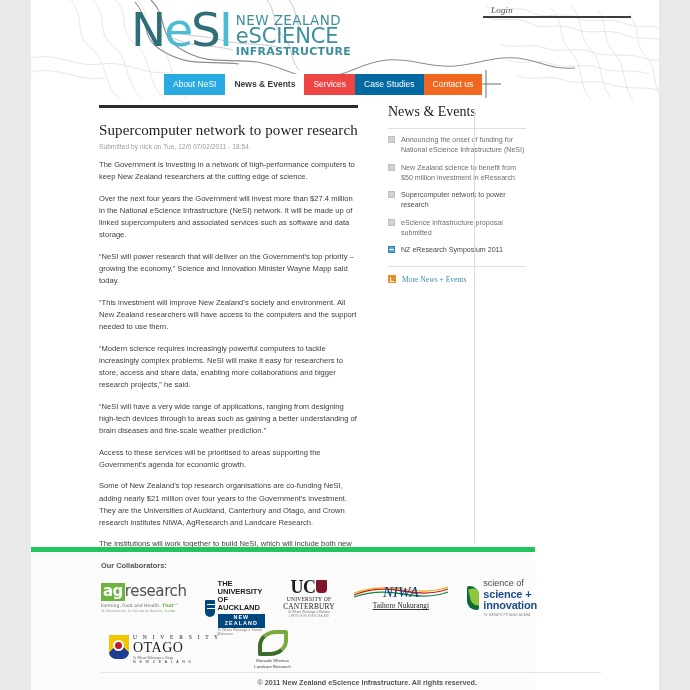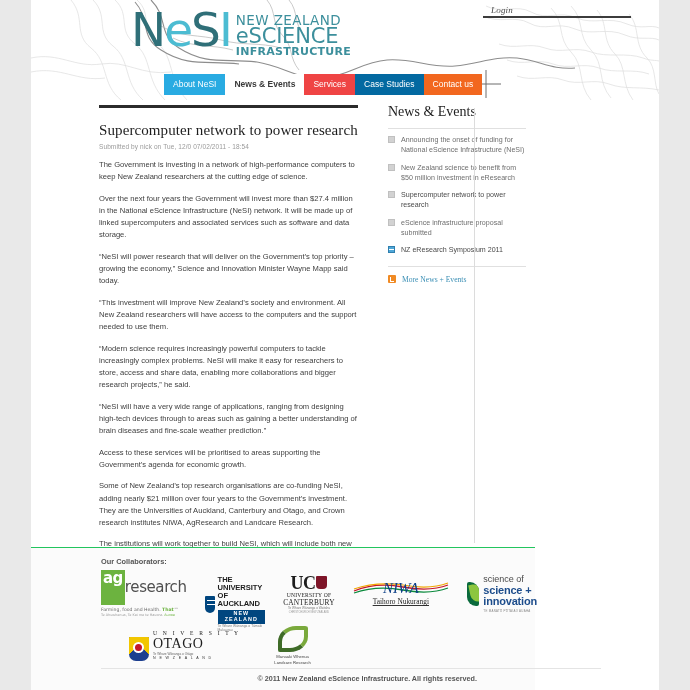--- a/index.html
+++ b/index.html
@@ -303,21 +303,21 @@
     text-decoration: none;
   }
 
   
   .footer {
     position: absolute;
     left: 0;
     top: 547px;
     width: 504px;
     background: #fbfbfb;
-    border-top: 1px solid #22c55e;
+    border-top: 5px solid #22c55e;
     height: 143px;
     box-sizing: border-box;
     padding: 9px 0 0 70px;
   }
   .collab-label {
     font-size: 7.4px;
     color: #555;
     font-weight: 600;
     margin-bottom: 9px;
   }
@@ -332,21 +332,21 @@
     height: 38px;
     display: flex;
     align-items: center;
   }
 
   
   .agr { font-family: "DejaVu Sans", sans-serif; line-height: 1; }
   .agr .top { display: flex; align-items: center; }
   .agr .ag {
     background: #6cb33f; color: #fff; font-size: 15px; font-weight: 700;
-    padding: 1px 2px 19px 2px; letter-spacing: -.5px;
+    padding: 1px 2px 2px 2px; letter-spacing: -.5px;
   }
   .agr .research { color: #4f4f4f; font-size: 15px; font-weight: 400; letter-spacing: -.4px; }
   .agr .tag { font-size: 4.6px; color: #6a6a6a; margin-top: 3px; }
   .agr .tag b { color: #6cb33f; }
   .agr .tag2 { font-size: 3.4px; color: #9a9a9a; margin-top: 1.5px; }
   .agr .tag2 i { color: #6cb33f; font-style: normal; }
 
   
   .uoa { display: flex; align-items: center; margin-top: 20px; }
   .uoa .crest {
@@ -405,21 +405,21 @@
     content: ""; position: absolute; left: 3px; top: 2px;
     width: 12px; height: 18px; background: #8cc63f;
     border-radius: 0 8px 0 8px; transform: rotate(-12deg);
   }
   .msi .t { line-height: 1.05; }
   .msi .l1 { font-size: 9px; color: #4a4a4a; }
   .msi .l2 { font-size: 11px; color: #1d4d8c; font-weight: 600; letter-spacing: -.2px; }
   .msi .mi { font-size: 2.9px; color: #888; margin-top: 2px; letter-spacing: .3px; }
 
   
-  .otg { display: flex; align-items: flex-end; margin-left: 20px; }
+  .otg { display: flex; align-items: flex-start; }
   .otg .crest {
     width: 20px; height: 24px; margin-right: 4px;
     background: #1d3f8f; border-radius: 1px 1px 7px 7px; position: relative;
     overflow: hidden;
   }
   .otg .crest::before {
     content: ""; position: absolute; left: 0; top: 0; right: 0; bottom: 0;
     background:
       linear-gradient(135deg, #f2c600 0 40%, transparent 40%),
       linear-gradient(-135deg, #f2c600 0 40%, transparent 40%);

